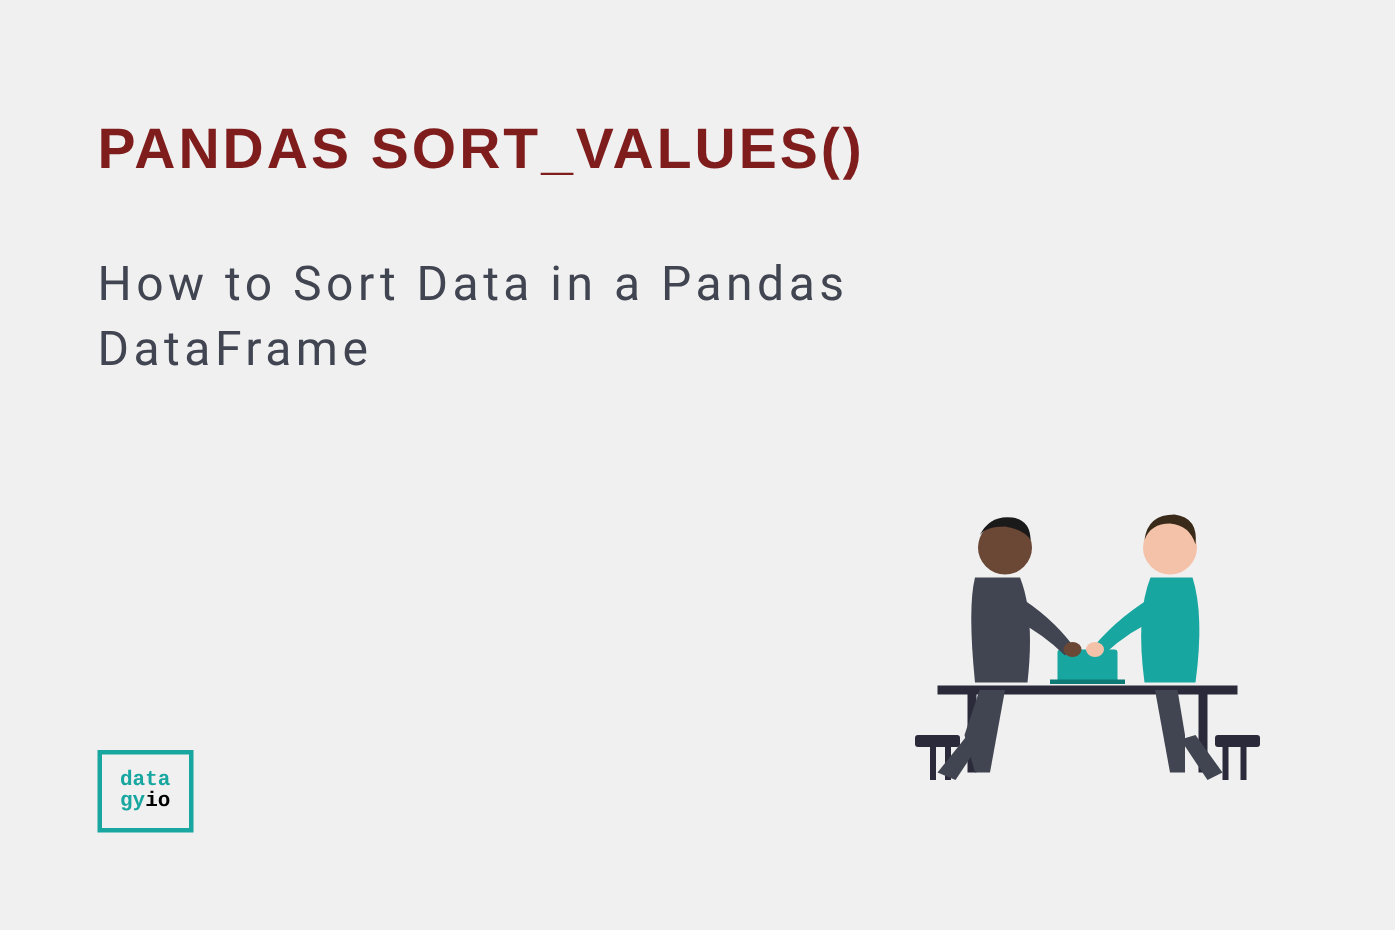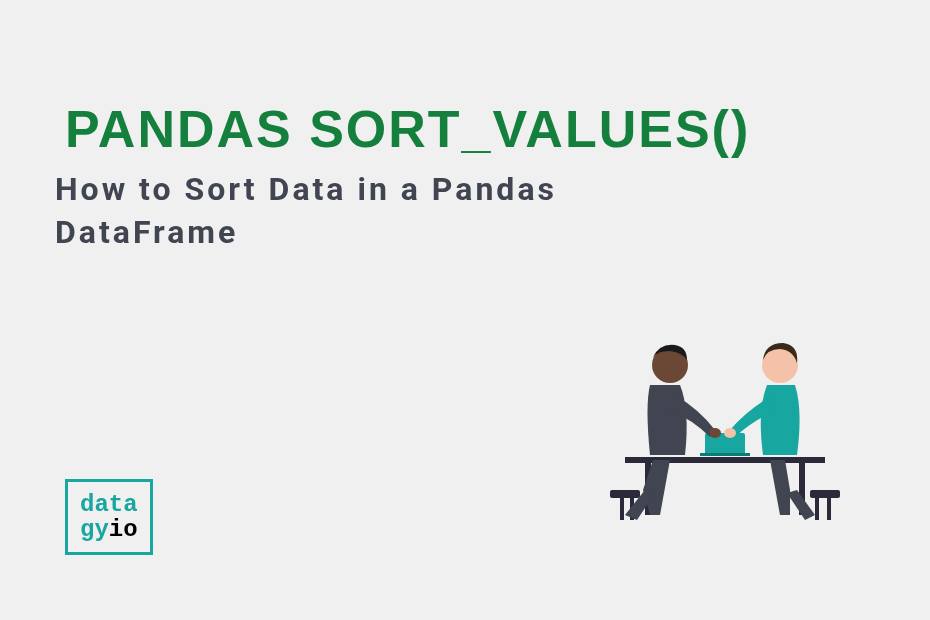--- a/index.html
+++ b/index.html
@@ -10,49 +10,49 @@
     body {
       width: 930px;
       height: 620px;
       background: #f0f0f0;
       font-family: -apple-system, BlinkMacSystemFont, "Segoe UI", Roboto, sans-serif;
       position: relative;
       overflow: hidden;
     }
     .title {
       position: absolute;
-      top: 99px;
+      top: 79px;
       left: 65px;
       font-family: "Arial Black", "Impact", sans-serif;
-      font-size: 52px;
+      font-size: 38px;
       font-weight: 900;
       letter-spacing: 2px;
-      color: #15803d;
+      color: #7f1d1d;
       text-transform: uppercase;
       font-stretch: condensed;
     }
     .subtitle {
       position: absolute;
       top: 168px;
-      left: 55px;
+      left: 65px;
       font-size: 32px;
-      font-weight: 700;
+      font-weight: 400;
       letter-spacing: 3px;
       color: #414551;
       line-height: 1.35;
       max-width: 550px;
     }
     .logo {
       position: absolute;
       bottom: 65px;
       left: 65px;
       border: 3px solid #18a6a0;
       padding: 10px 12px;
       font-family: "Courier New", monospace;
-      font-size: 24px;
+      font-size: 14px;
       font-weight: 600;
       line-height: 1.05;
       color: #18a6a0;
     }
     .logo .io {
       color: #000000;
     }
     .illustration {
       position: absolute;
       bottom: 55px;

